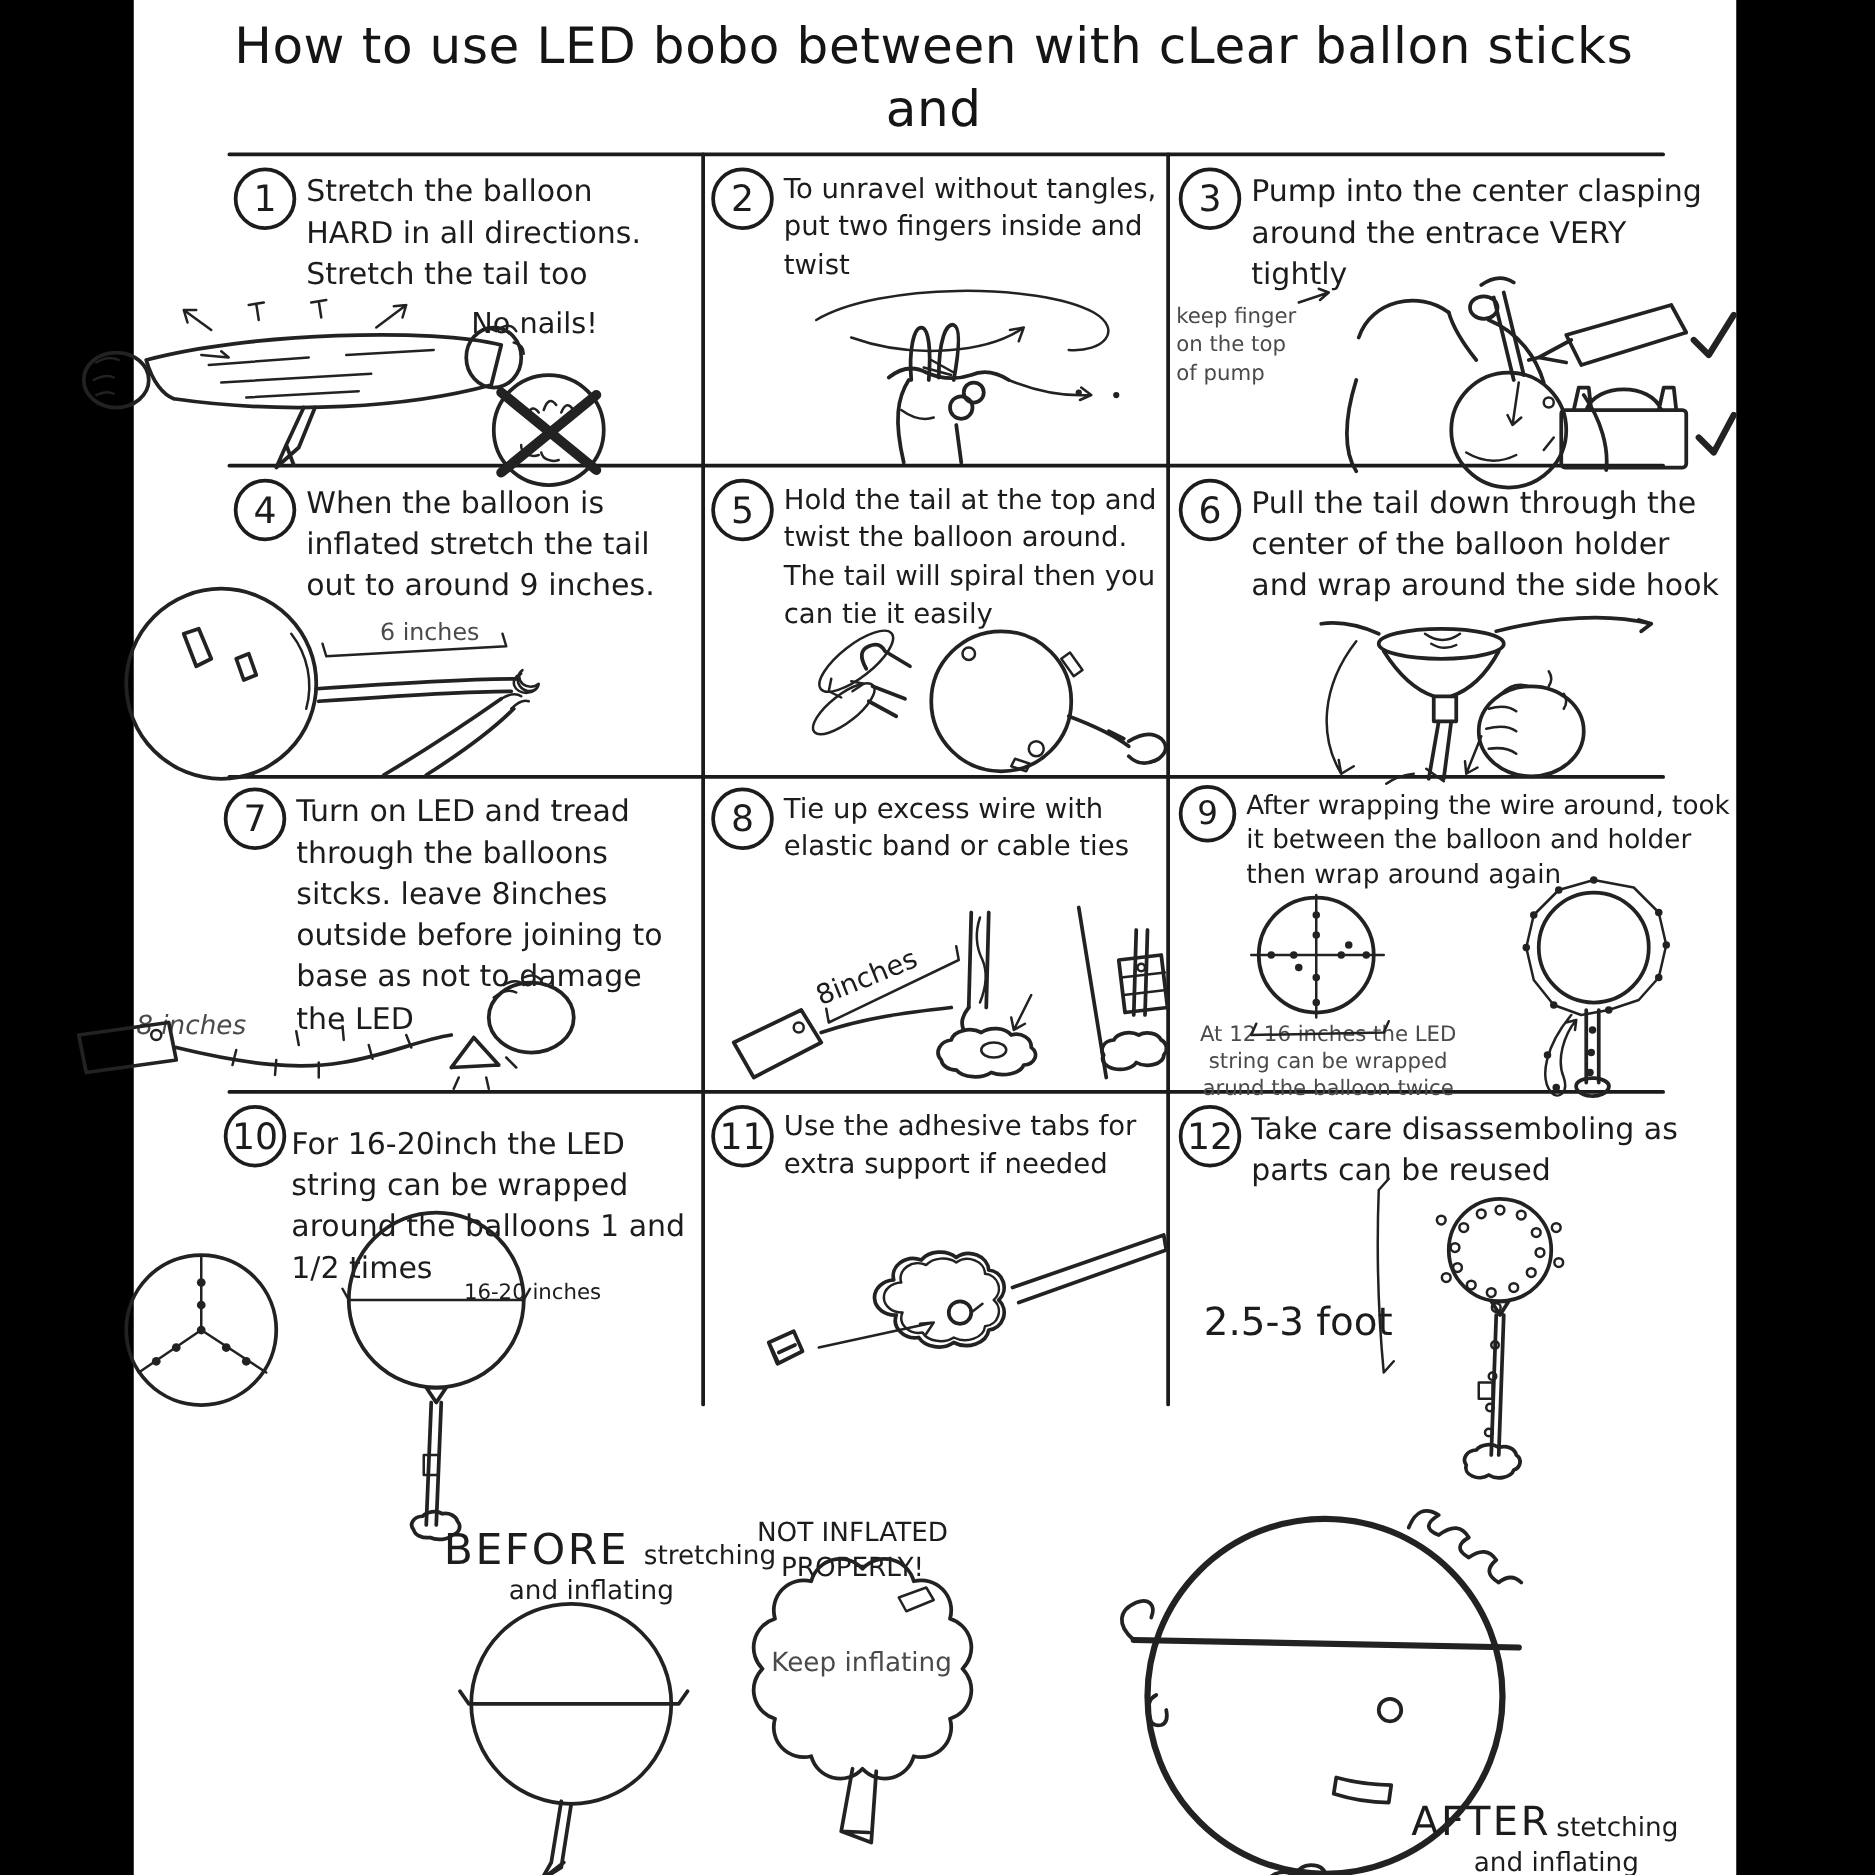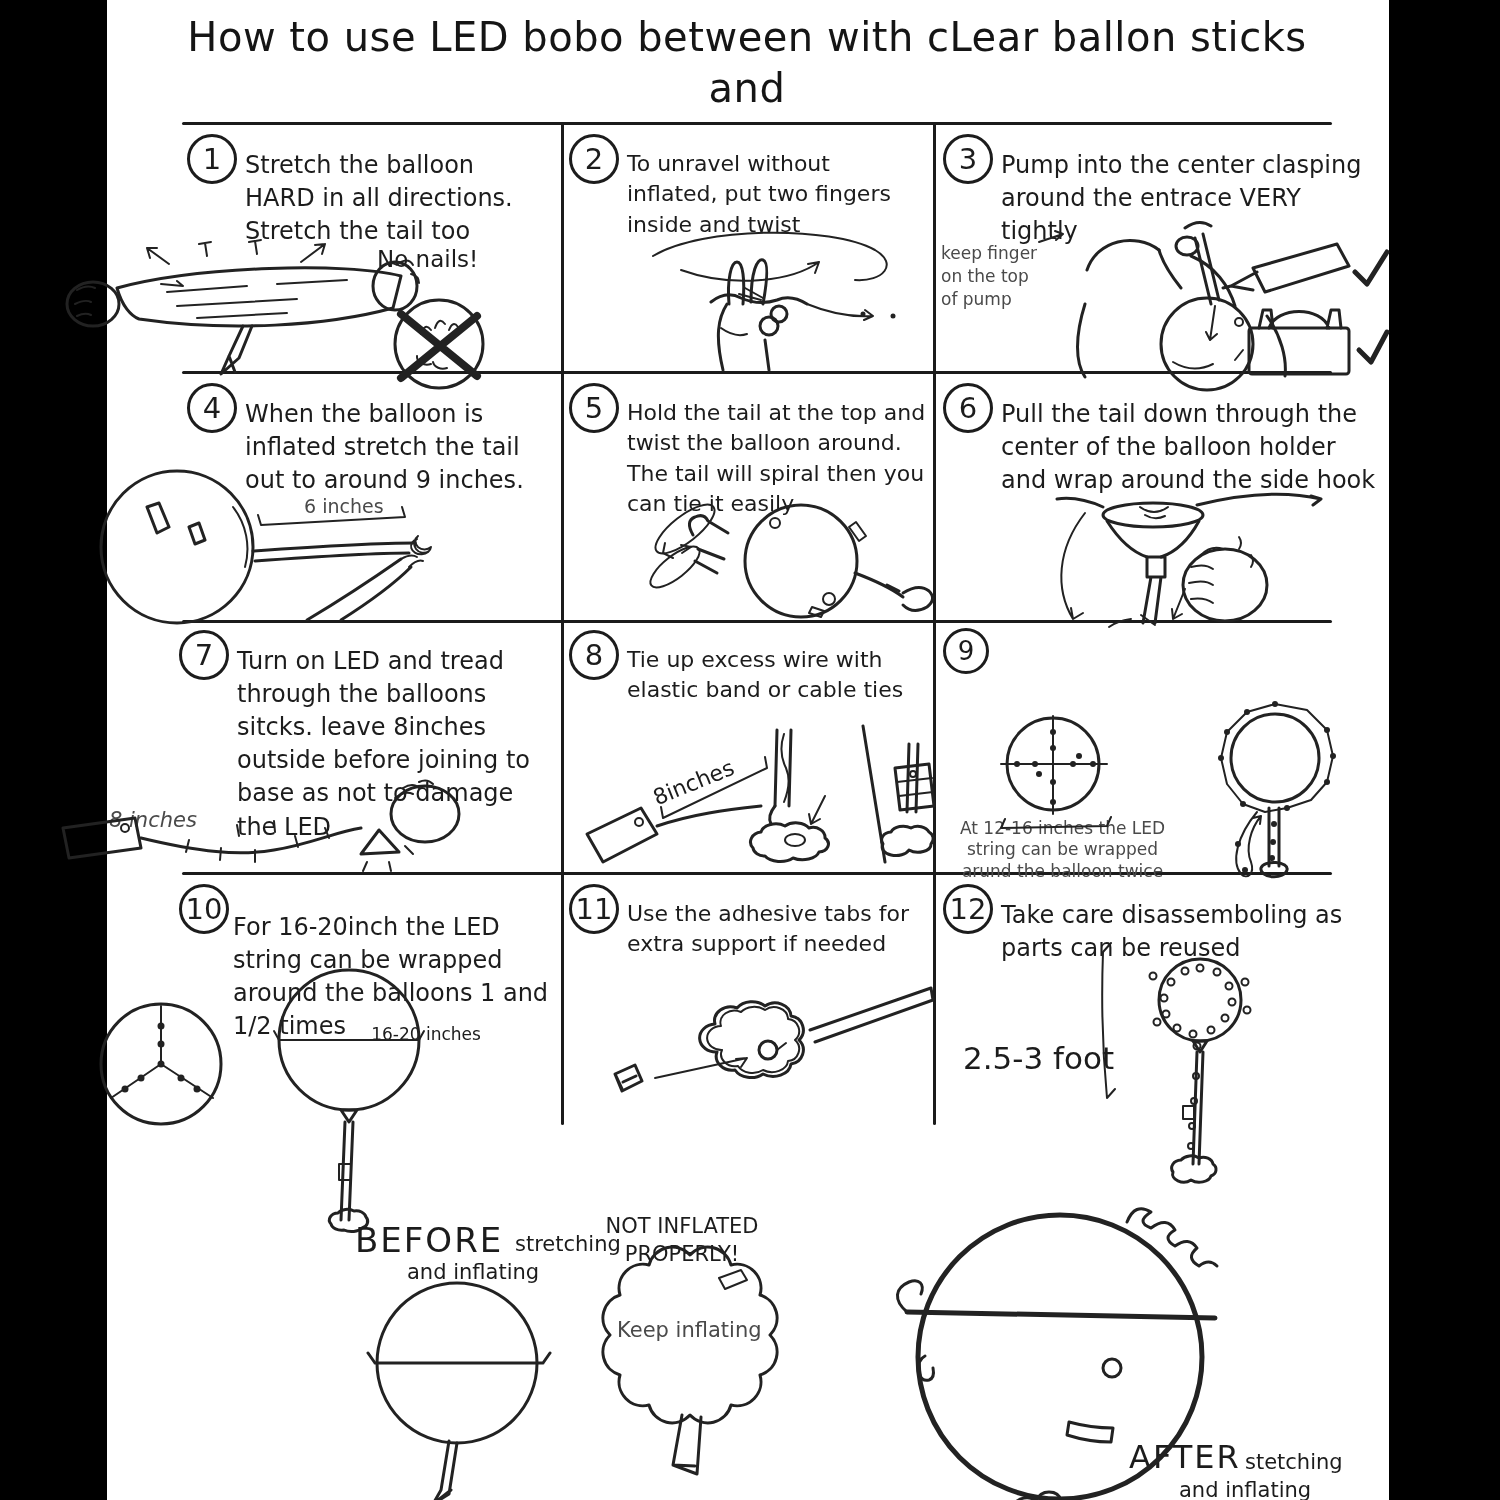--- a/index.html
+++ b/index.html
@@ -7,21 +7,21 @@
          font-family:"DejaVu Sans","Liberation Sans",sans-serif;color:#1c1c1c;}
   .paper{position:absolute;left:107px;top:0;width:1282px;height:1500px;background:#fff;}
   .title{position:absolute;left:40px;top:12px;width:1200px;text-align:center;
          font-size:40px;line-height:1.28;letter-spacing:.5px;color:#151515;}
   .hline{position:absolute;height:3px;background:#1b1b1b;border-radius:2px;}
   .vline{position:absolute;width:3px;background:#1b1b1b;border-radius:2px;}
   .cell{position:absolute;}
   .step-head{display:flex;align-items:flex-start;}
   .num{flex:0 0 auto;width:44px;height:44px;border:3px solid #1c1c1c;border-radius:50%;
        display:flex;align-items:center;justify-content:center;font-size:29px;margin-right:8px;}
-  .txt{font-size:24px;line-height:1.38;padding-top:3px;margin-top:12px;}
+  .txt{font-size:24px;line-height:1.38;padding-top:3px;}
   .c2 .txt{font-size:22px;}
   .small-txt .txt{font-size:21px;line-height:1.3;}
   .label{position:absolute;color:#1c1c1c;}
   .gray{color:#4a4a4a;}
   svg{position:absolute;overflow:visible;}
   .s{stroke:#222;fill:none;stroke-width:3;stroke-linecap:round;stroke-linejoin:round;}
   .s2{stroke:#222;fill:none;stroke-width:2;stroke-linecap:round;stroke-linejoin:round;}
   .thick{stroke-width:5;}
   .fat{stroke-width:8;}
   .dot{fill:#222;stroke:none;}
@@ -62,21 +62,21 @@
       <path class="s2" d="M332,52 q8,-8 16,-3 M352,46 q8,-4 12,3 M362,58 q8,2 8,9"></path>
       <circle class="s" cx="390" cy="128" r="44"></circle>
       <path class="s2" d="M372,118 q4,-12 10,-4 M386,112 q4,-12 10,-4 M400,114 q4,-10 9,-3 M368,140 a10,8 0 0 0 14,8 M384,146 a10,8 0 0 0 14,6"></path>
       <path class="s fat" d="M352,98 L428,160 M428,100 L352,162"></path>
     </svg>
   </div>
 
   <div class="cell c2" style="left:456px;top:134px;width:368px;height:237px;padding-left:6px;box-sizing:border-box;">
     <div class="step-head">
       <div class="num">2</div>
-      <div class="txt" style="width:300px;">To unravel without inflated, put two fingers inside and twist</div>
+      <div class="txt" style="width:300px;">To unravel without tangles, put two fingers inside and twist</div>
     </div>
     <svg width="372" height="160" viewBox="0 0 372 160" style="left:0px;top:78px;">
       <path class="s2" d="M90,44 C140,14 268,14 312,38 C336,52 320,70 292,68"></path>
       <path class="s2" d="M118,58 C168,76 228,70 256,50 m0,0 l-11,2 m11,-2 l-4,11"></path>
       <path class="s" d="M160,158 C152,124 155,106 164,92 M206,158 L202,128"></path>
       <path class="s" d="M166,92 C164,68 168,50 174,50 C180,50 182,68 180,92"></path>
       <path class="s" d="M188,90 C188,60 194,46 200,48 C206,50 204,70 200,92"></path>
       <circle class="s" cx="206" cy="114" r="9"></circle>
           <circle class="s" cx="216" cy="102" r="8"></circle>
       <path class="s2" d="M158,116 q14,10 26,6"></path>
@@ -209,20 +209,21 @@
       <path class="s" d="M332,46 L366,42 L371,84 L337,88 Z"></path>
       <path class="s2" d="M334,60 L369,56 M336,74 L370,70"></path>
           <circle class="s2" cx="350" cy="52" r="3"></circle>
       <path class="s" d="M320,122 a10,8 0 0 1 8,-12 a13,9 0 0 1 20,-4 a12,9 0 0 1 18,4 a9,8 0 0 1 2,12 a13,8 0 0 1 -22,6 a13,8 0 0 1 -26,-6 z"></path>
     </svg>
   </div>
 
   <div class="cell small-txt" style="left:828px;top:628px;width:452px;height:244px;padding-left:8px;box-sizing:border-box;">
     <div class="step-head">
       <div class="num" style="width:40px;height:40px;font-size:26px;">9</div>
+      <div class="txt" style="width:390px;">After wrapping the wire around, took it between the balloon and holder then wrap around again</div>
     </div>
     <div class="label gray" style="left:10px;top:190px;width:235px;font-size:17px;line-height:1.25;text-align:center;">At 12-16 inches the LED string can be wrapped arund the balloon twice</div>
     <svg width="452" height="150" viewBox="0 0 452 150" style="left:0px;top:88px;">
       <circle class="s" cx="118" cy="48" r="46"></circle>
       <path class="s2" d="M66,48 H172 M118,0 V98"></path>
       <circle class="dot" cx="82" cy="48" r="3"></circle>
           <circle class="dot" cx="100" cy="48" r="3"></circle>
       <circle class="dot" cx="138" cy="48" r="3"></circle>
           <circle class="dot" cx="158" cy="48" r="3"></circle>
       <circle class="dot" cx="118" cy="16" r="3"></circle>

